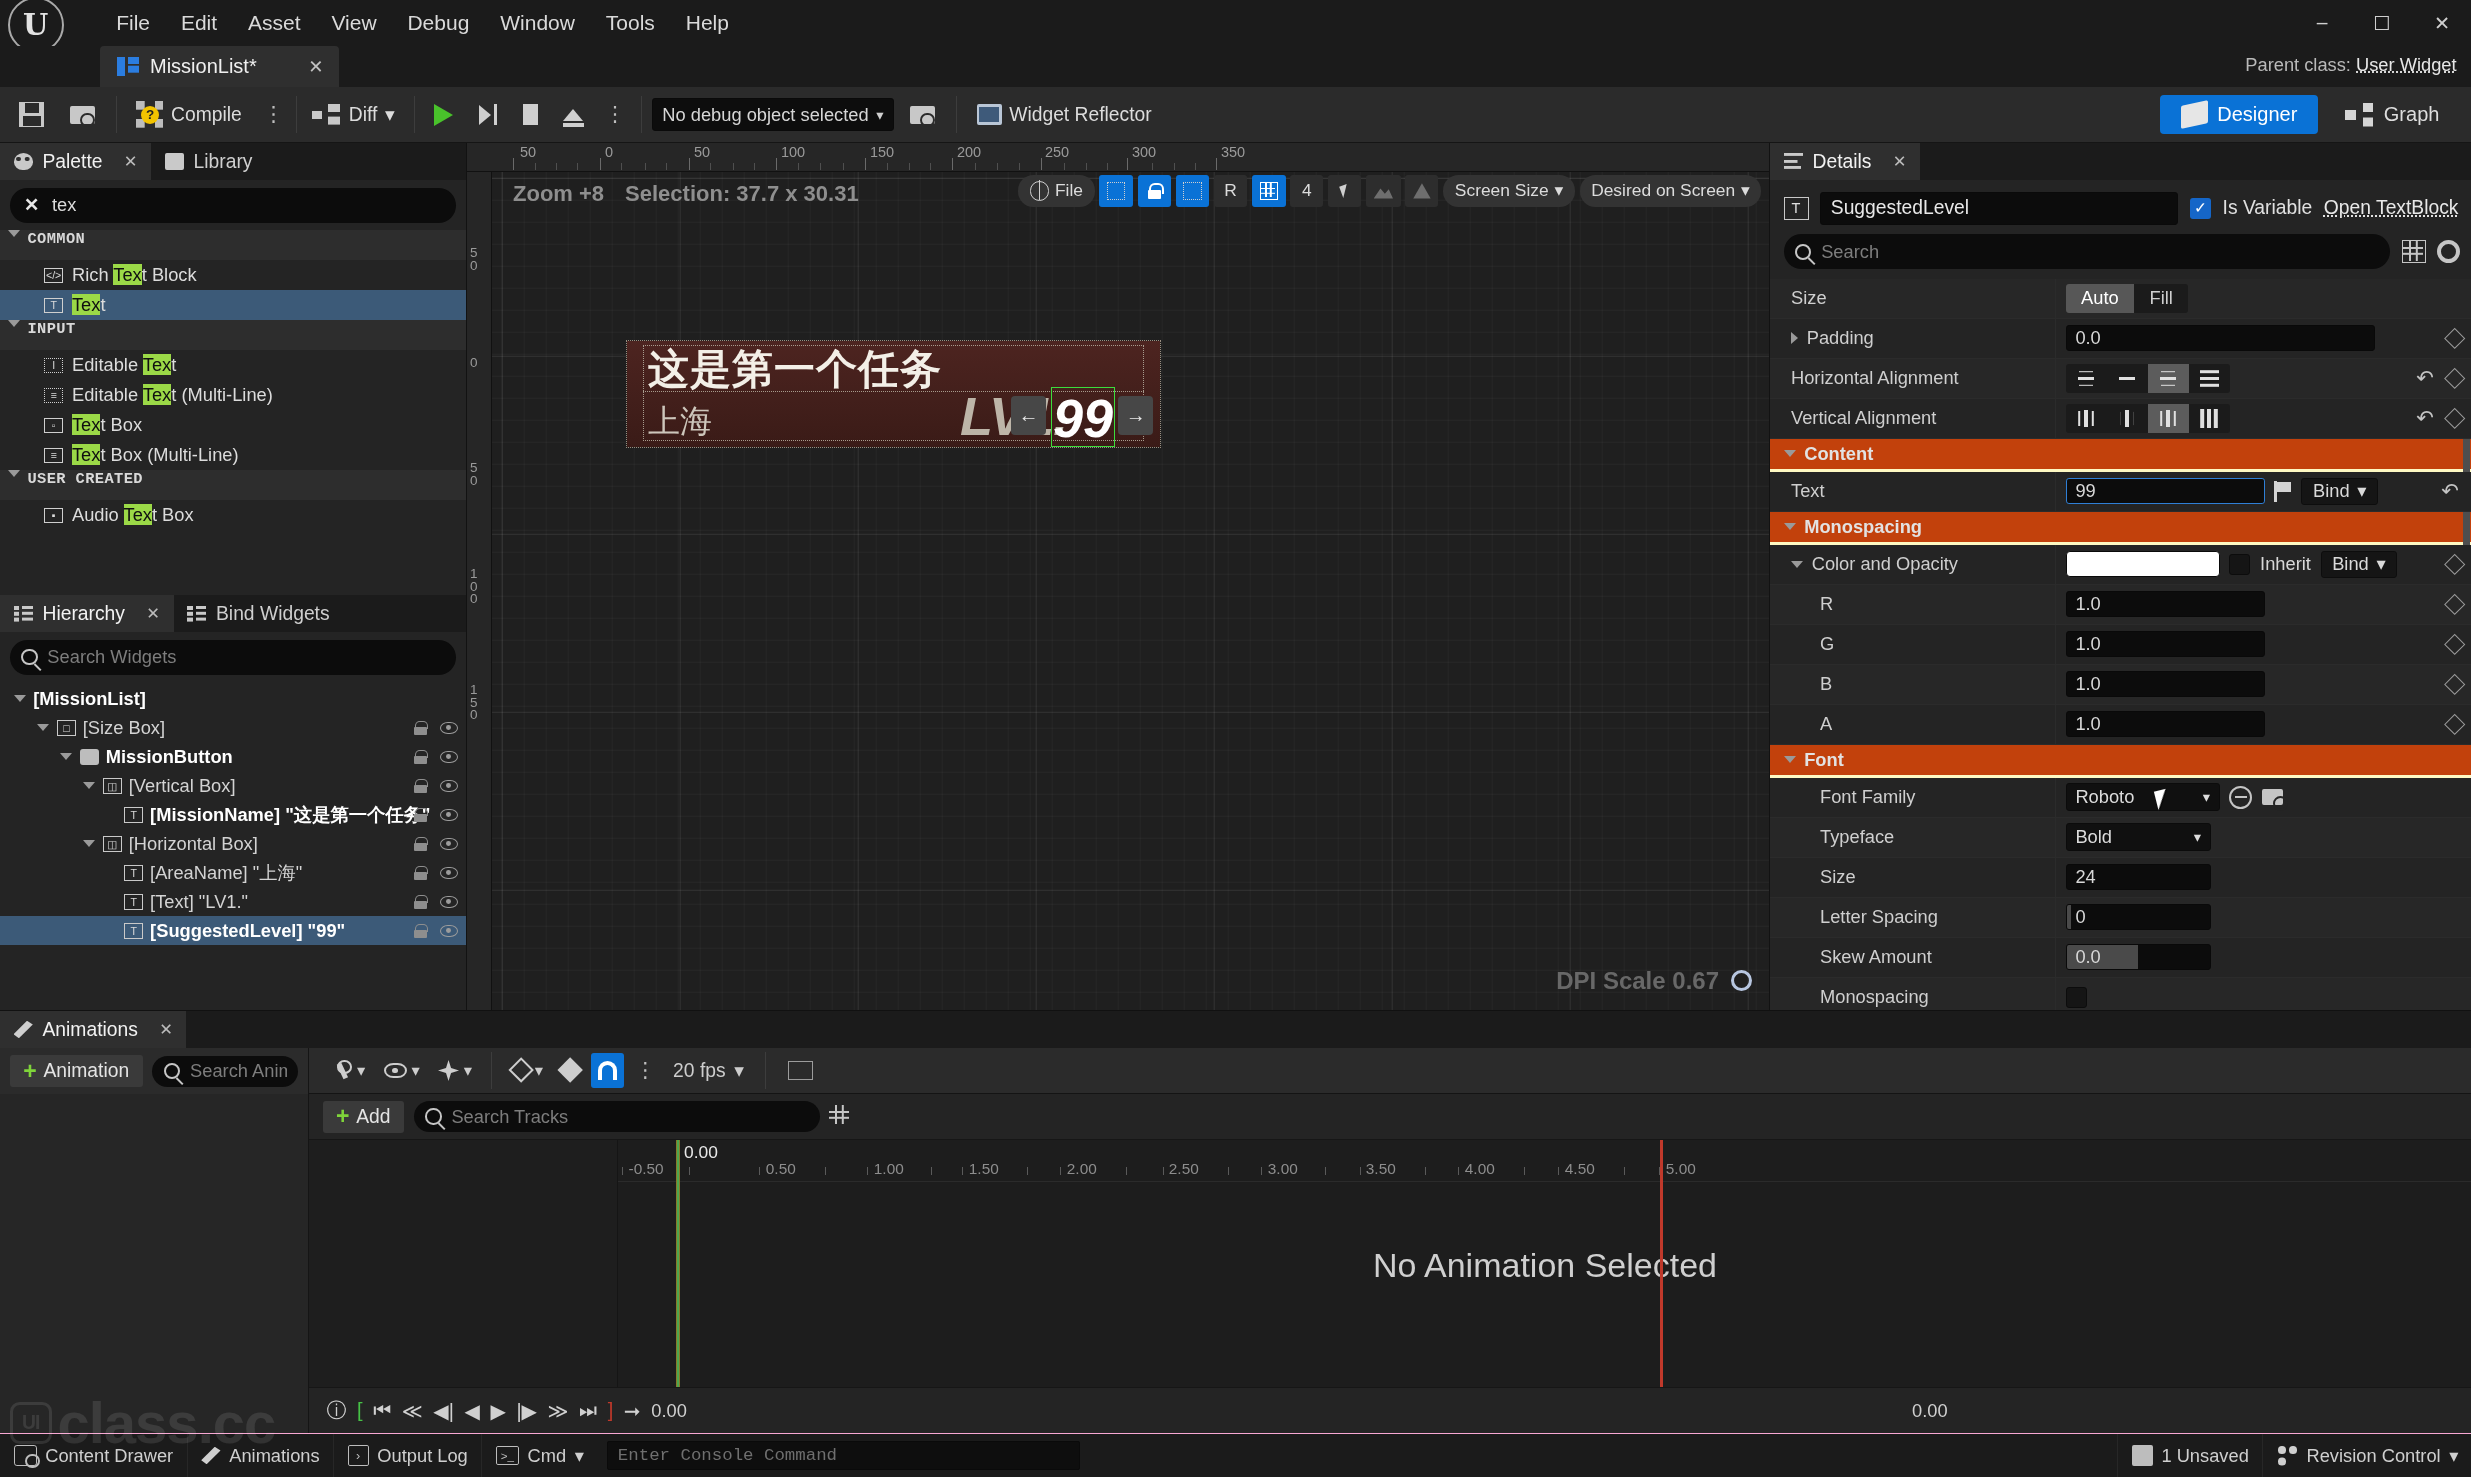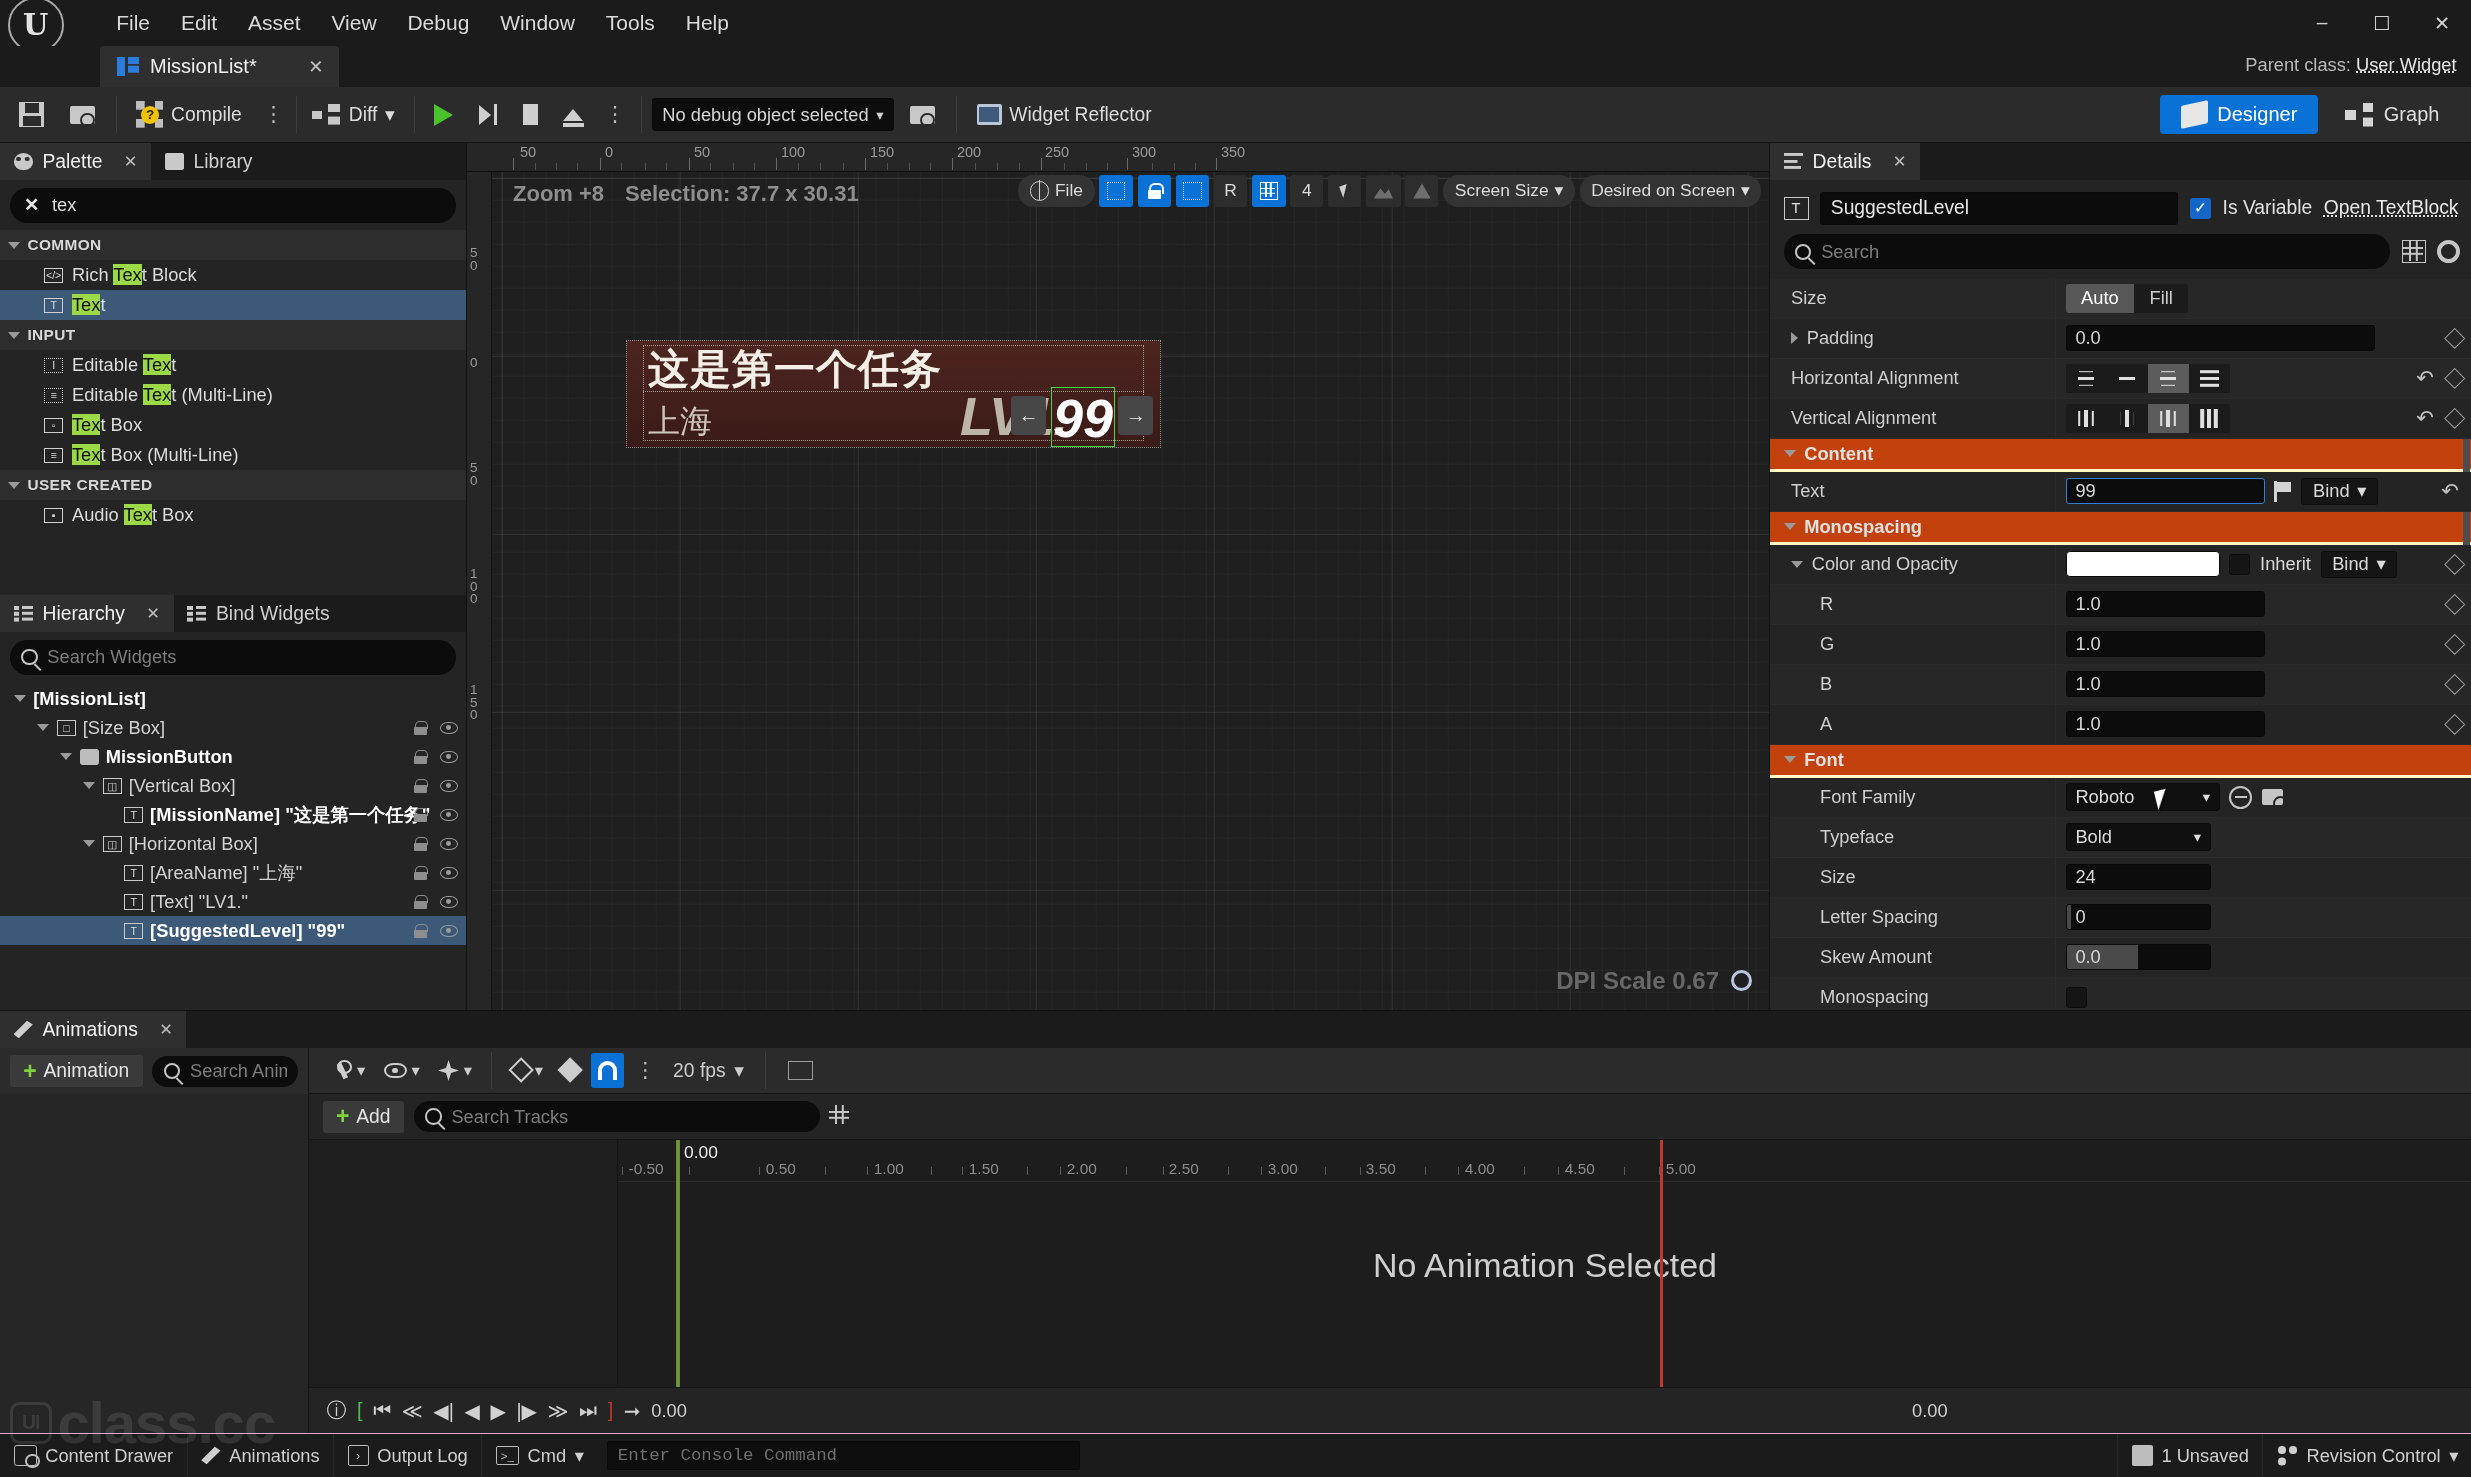--- a/index.html
+++ b/index.html
@@ -120,22 +120,22 @@
   .searchbar input { background:transparent; border:0; outline:0; color:#dcdcdc; font-size:18.3px;
     font-family:"Liberation Sans",sans-serif; width:100%; }
   .searchbar input::placeholder{ color:#7d7d7d; }
   .magnifier{width:16.4px;height:16.4px;border:2.4px solid #c6c6c6;border-radius:50%;position:relative;flex:0 0 auto;}
   .magnifier:after{content:"";position:absolute;right:-5.8px;bottom:-4.8px;width:8.7px;height:2.4px;background:#c6c6c6;transform:rotate(45deg);}
   .clear-x{width:21px;height:21px;border-radius:50%;display:flex;align-items:center;justify-content:center;
     color:#e8e8e8;font-size:18.3px;font-weight:bold;flex:0 0 auto;}
 
   
   .palette-list { flex:1 1 auto; overflow:hidden; background:#242424; }
-  .cat-row { background:#2d2d2d; height:30px; display:flex; align-items:center; gap:7.7px; padding-left:7.7px;
-    font-size:15.4px; font-weight:bold; letter-spacing:0.4px; color:#d9d9d9;}
+  .cat-row { background:#2d2d2d; height:30px; display:flex; align-items:flex-start; gap:7.7px; padding-left:7.7px;
+    font-size:15.4px; font-weight:bold; letter-spacing:0.4px; color:#d9d9d9;font-family:Liberation Mono, monospace;}
   .tri-down{width:0;height:0;border-left:6.8px solid transparent;border-right:6.8px solid transparent;border-top:7.7px solid #9a9a9a;}
   .tri-right{width:0;height:0;border-top:6.8px solid transparent;border-bottom:6.8px solid transparent;border-left:7.7px solid #9a9a9a;}
   .pal-row { height:30px; display:flex; align-items:center; gap:8.7px; padding-left:44px; font-size:18.3px; color:#dcdcdc;}
   .pal-row.sel { background:#3c5a78; }
   .hl { background:#9bd947; color:#101010; }
   .wicon { width:19.3px; height:15.4px; border:1.9px solid #cfcfcf; display:flex; align-items:center; justify-content:center;
     font-size:10.6px; color:#dcdcdc; flex:0 0 auto; line-height:1;}
   .wicon.dash { border-style:dotted; }
   .wicon.plain { border-style:solid; }
 

